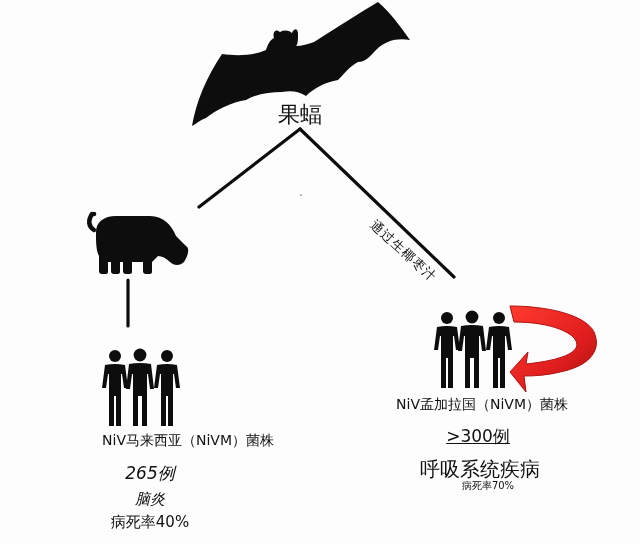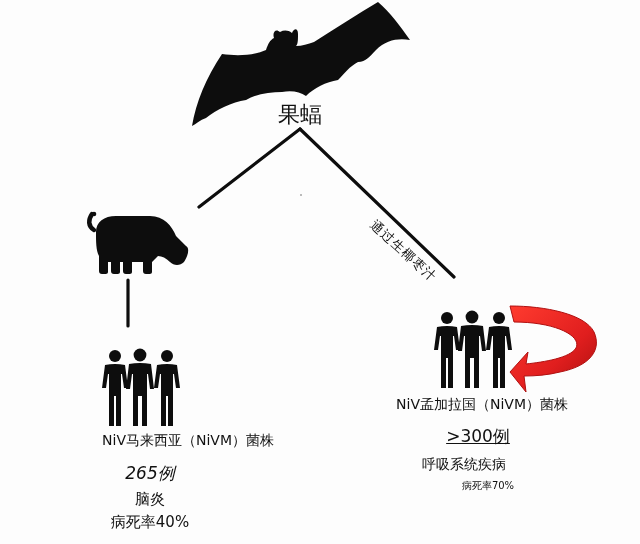--- a/index.html
+++ b/index.html
@@ -9,25 +9,25 @@
   }
   .layer { position: absolute; left: 0; top: 0; }
   .txt { position: absolute; white-space: nowrap; color: #111; text-align: center; }
   .bat-label { left: 268px; top: 100px; font-size: 22px; width: 64px; }
   .diag-label {
     left: 372px; top: 214px; font-size: 13px;
     transform: rotate(42deg); transform-origin: left center; letter-spacing: 1px;
   }
   .strain-left { left: 40px; top: 432px; font-size: 14px; width: 234px; text-align: right; }
   .cases-left { left: 100px; top: 462px; font-size: 17px; width: 100px; font-style: italic; }
-  .disease-left { left: 110px; top: 490px; font-size: 15px; width: 80px; }
+  .disease-left { left: 110px; top: 490px; font-size: 15px; width: 80px; font-style: italic; }
   .cfr-left { left: 90px; top: 513px; font-size: 15px; width: 120px; }
   .strain-right { left: 384px; top: 396px; font-size: 14px; width: 196px; }
   .cases-right { left: 418px; top: 425px; font-size: 17px; width: 120px; text-decoration: underline; }
-  .disease-right { left: 404px; top: 456px; font-size: 14px; width: 120px; }
+  .disease-right { left: 420px; top: 456px; font-size: 20px; width: 120px; }
   .cfr-right { left: 428px; top: 479px; font-size: 10px; width: 120px; }
 </style>
 </head>
 <body>
 
 <svg class="layer" width="640" height="544" viewBox="0 0 640 544">
   <defs>
     <linearGradient id="redgrad" x1="0" y1="0" x2="1" y2="1">
       <stop offset="0" stop-color="#ff3b2f"></stop>
       <stop offset="0.6" stop-color="#e01e1e"></stop>

